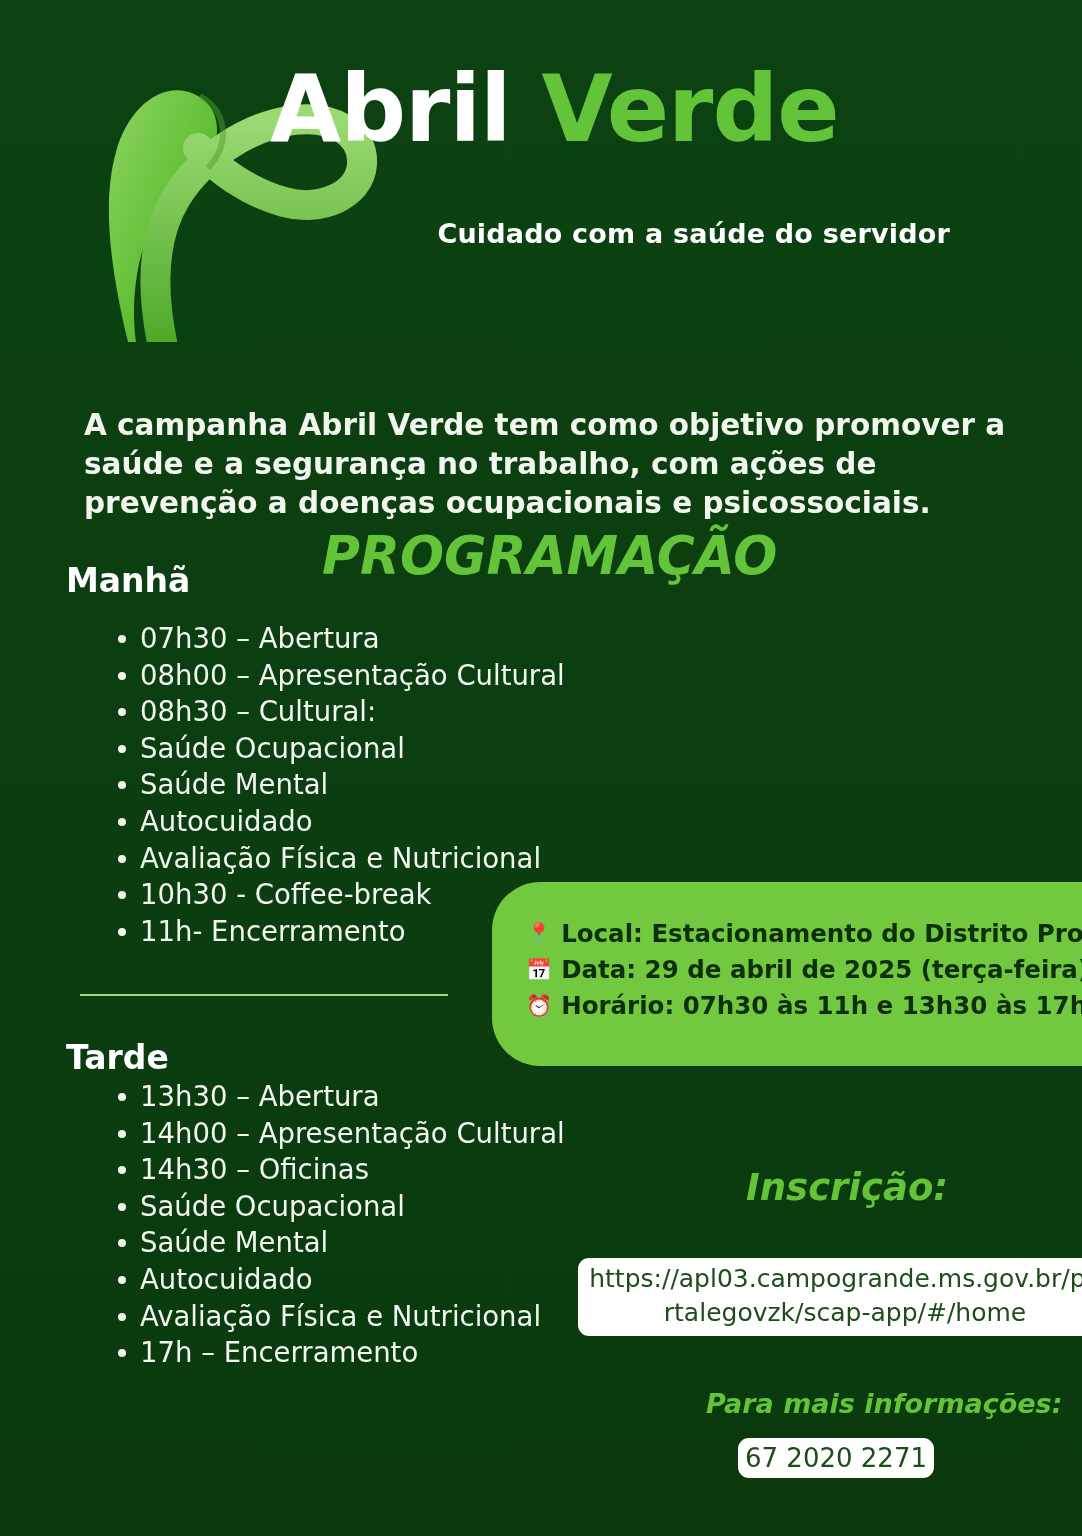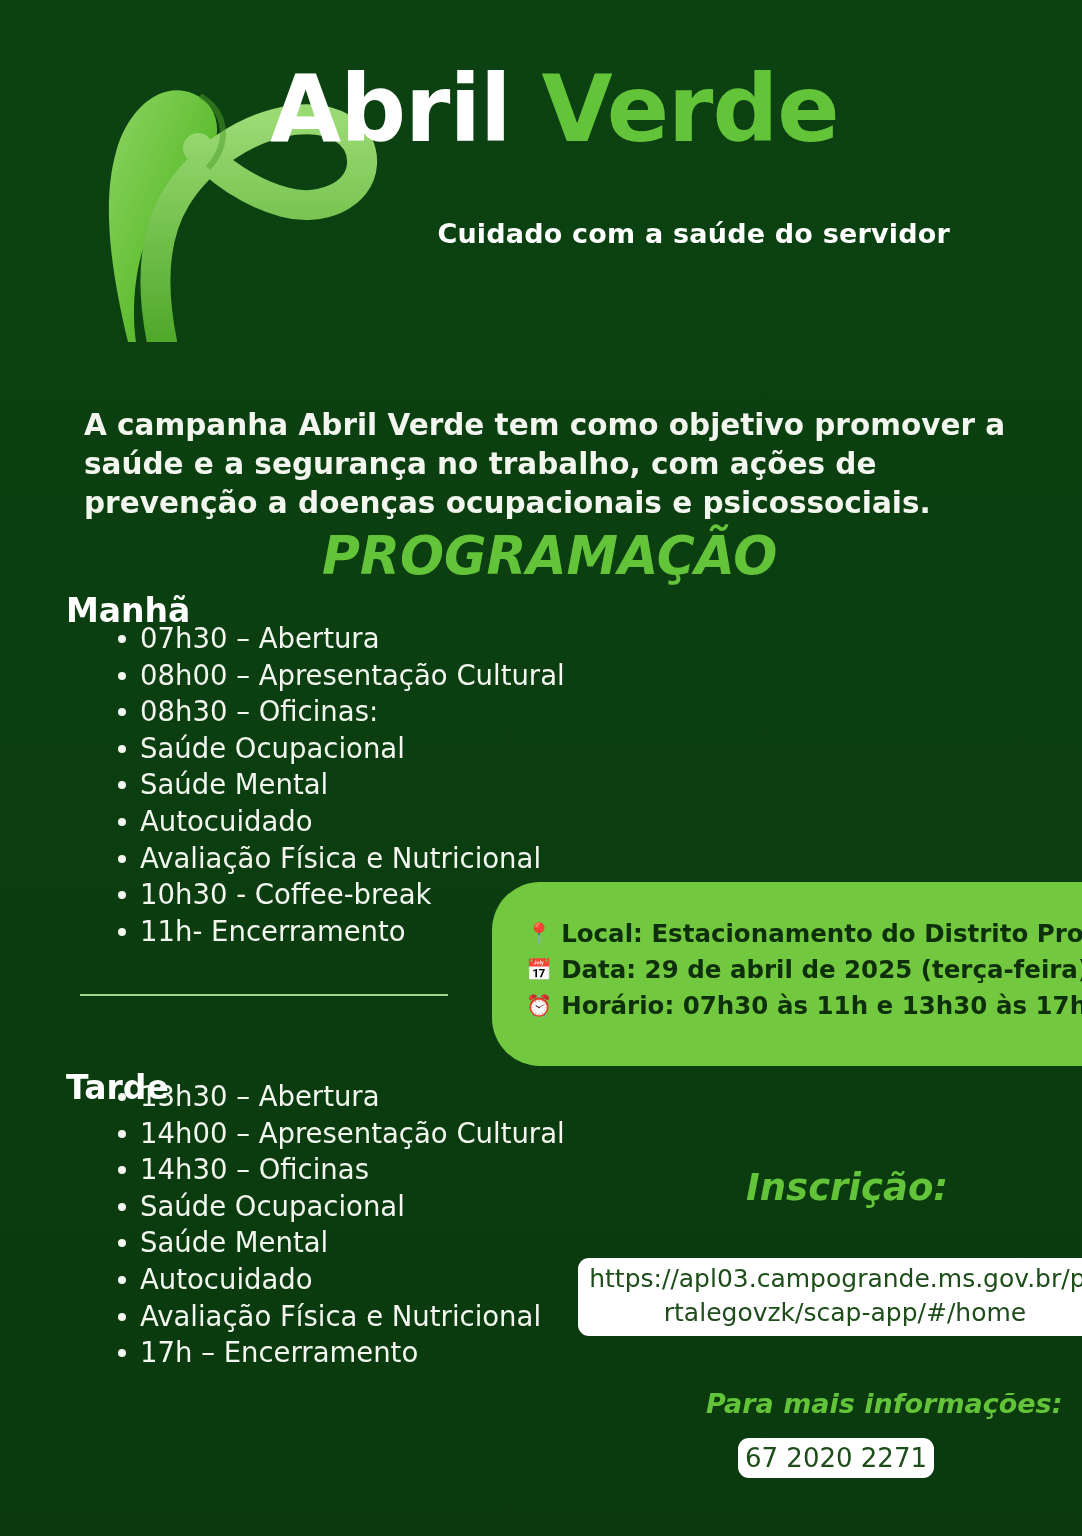--- a/index.html
+++ b/index.html
@@ -86,21 +86,20 @@
     transform: scaleX(0.96);
     transform-origin: left center;
   }
 
   
   .block-head {
     position: absolute;
     color: #ffffff;
     font-size: 33px;
     font-weight: bold;
-    margin-top: 30px;
   }
   #morning-head { left: 66px; top: 561px; }
   #afternoon-head { left: 66px; top: 1038px; }
 
   ul.sched {
     position: absolute;
     margin: 0;
     padding: 0 0 0 36px;
     list-style: none;
     width: 520px;
@@ -238,21 +237,21 @@
   <div class="subtitle">Cuidado com a saúde do servidor</div>
 
   <p class="intro">A campanha Abril Verde tem como objetivo promover a saúde e a segurança no trabalho, com ações de prevenção a doenças ocupacionais e psicossociais.</p>
 
   <div class="prog-title">PROGRAMAÇÃO</div>
 
   <div class="block-head" id="morning-head">Manhã</div>
   <ul class="sched" id="morning-list">
     <li>07h30 – Abertura</li>
     <li>08h00 – Apresentação Cultural</li>
-    <li>08h30 – Oficinas:</li>
+    <li>08h30 – Cultural:</li>
     <li>Saúde Ocupacional</li>
     <li>Saúde Mental</li>
     <li>Autocuidado</li>
     <li>Avaliação Física e Nutricional</li>
     <li>10h30 - Coffee-break</li>
     <li>11h- Encerramento</li>
   </ul>
 
   <div class="divider"></div>
 

